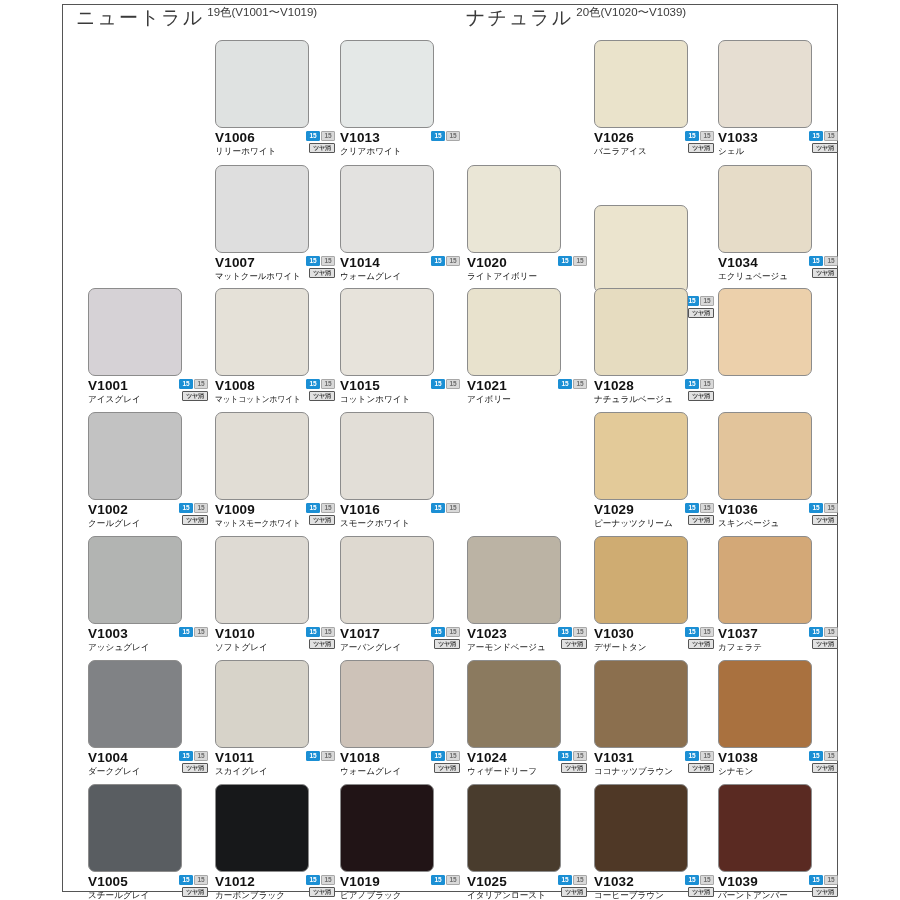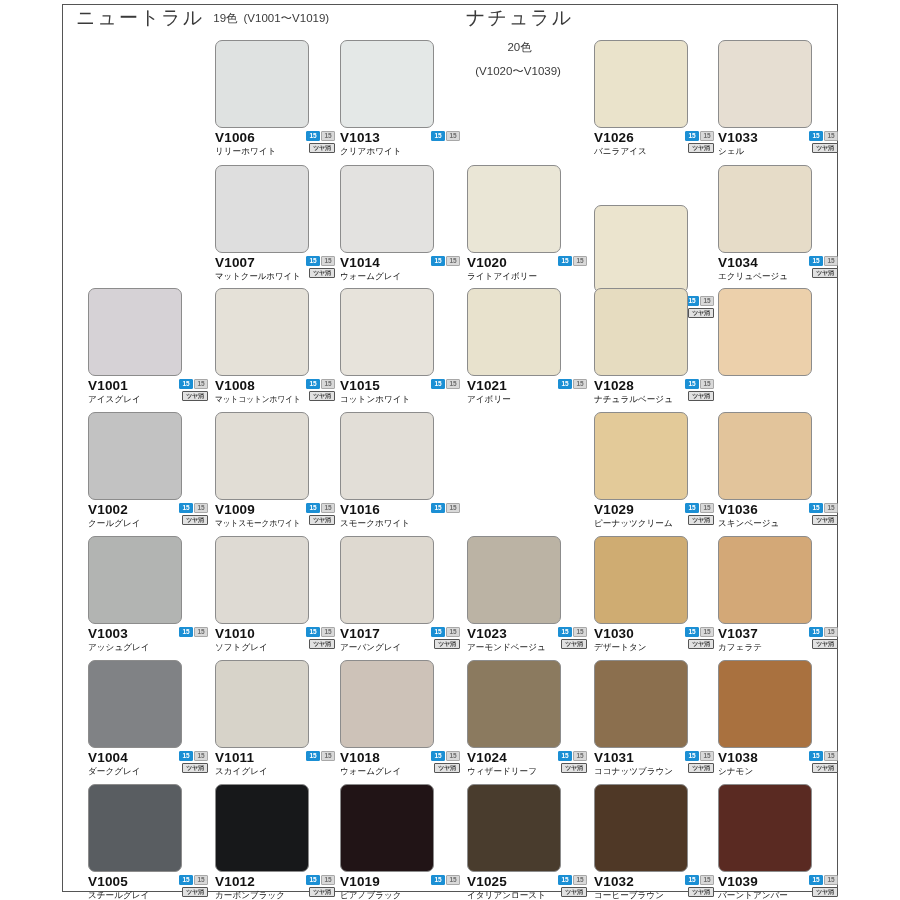--- a/index.html
+++ b/index.html
@@ -45,26 +45,26 @@
     position: absolute;
     left: 62px; top: 891px;
     width: 776px; height: 1px;
     background: #555;
   }
 
   
   .heading {
     position: absolute;
     display: flex;
-    align-items: center;
-    gap: 9px;
+    align-items: flex-start;
+    gap: 3px;
     white-space: nowrap;
   }
   .heading-neutral { left: 76px; top: 5px; }
-  .heading-natural { left: 466px; top: 5px; flex-direction: column; }
+  .heading-natural { left: 466px; top: 5px; }
   .heading .h-title {
     font-size: 19px;
     letter-spacing: 2px;
     color: #3a3a3a;
     font-weight: 400;
   }
   .heading .h-count {
     font-size: 11.5px;
     color: #3a3a3a;
   }

